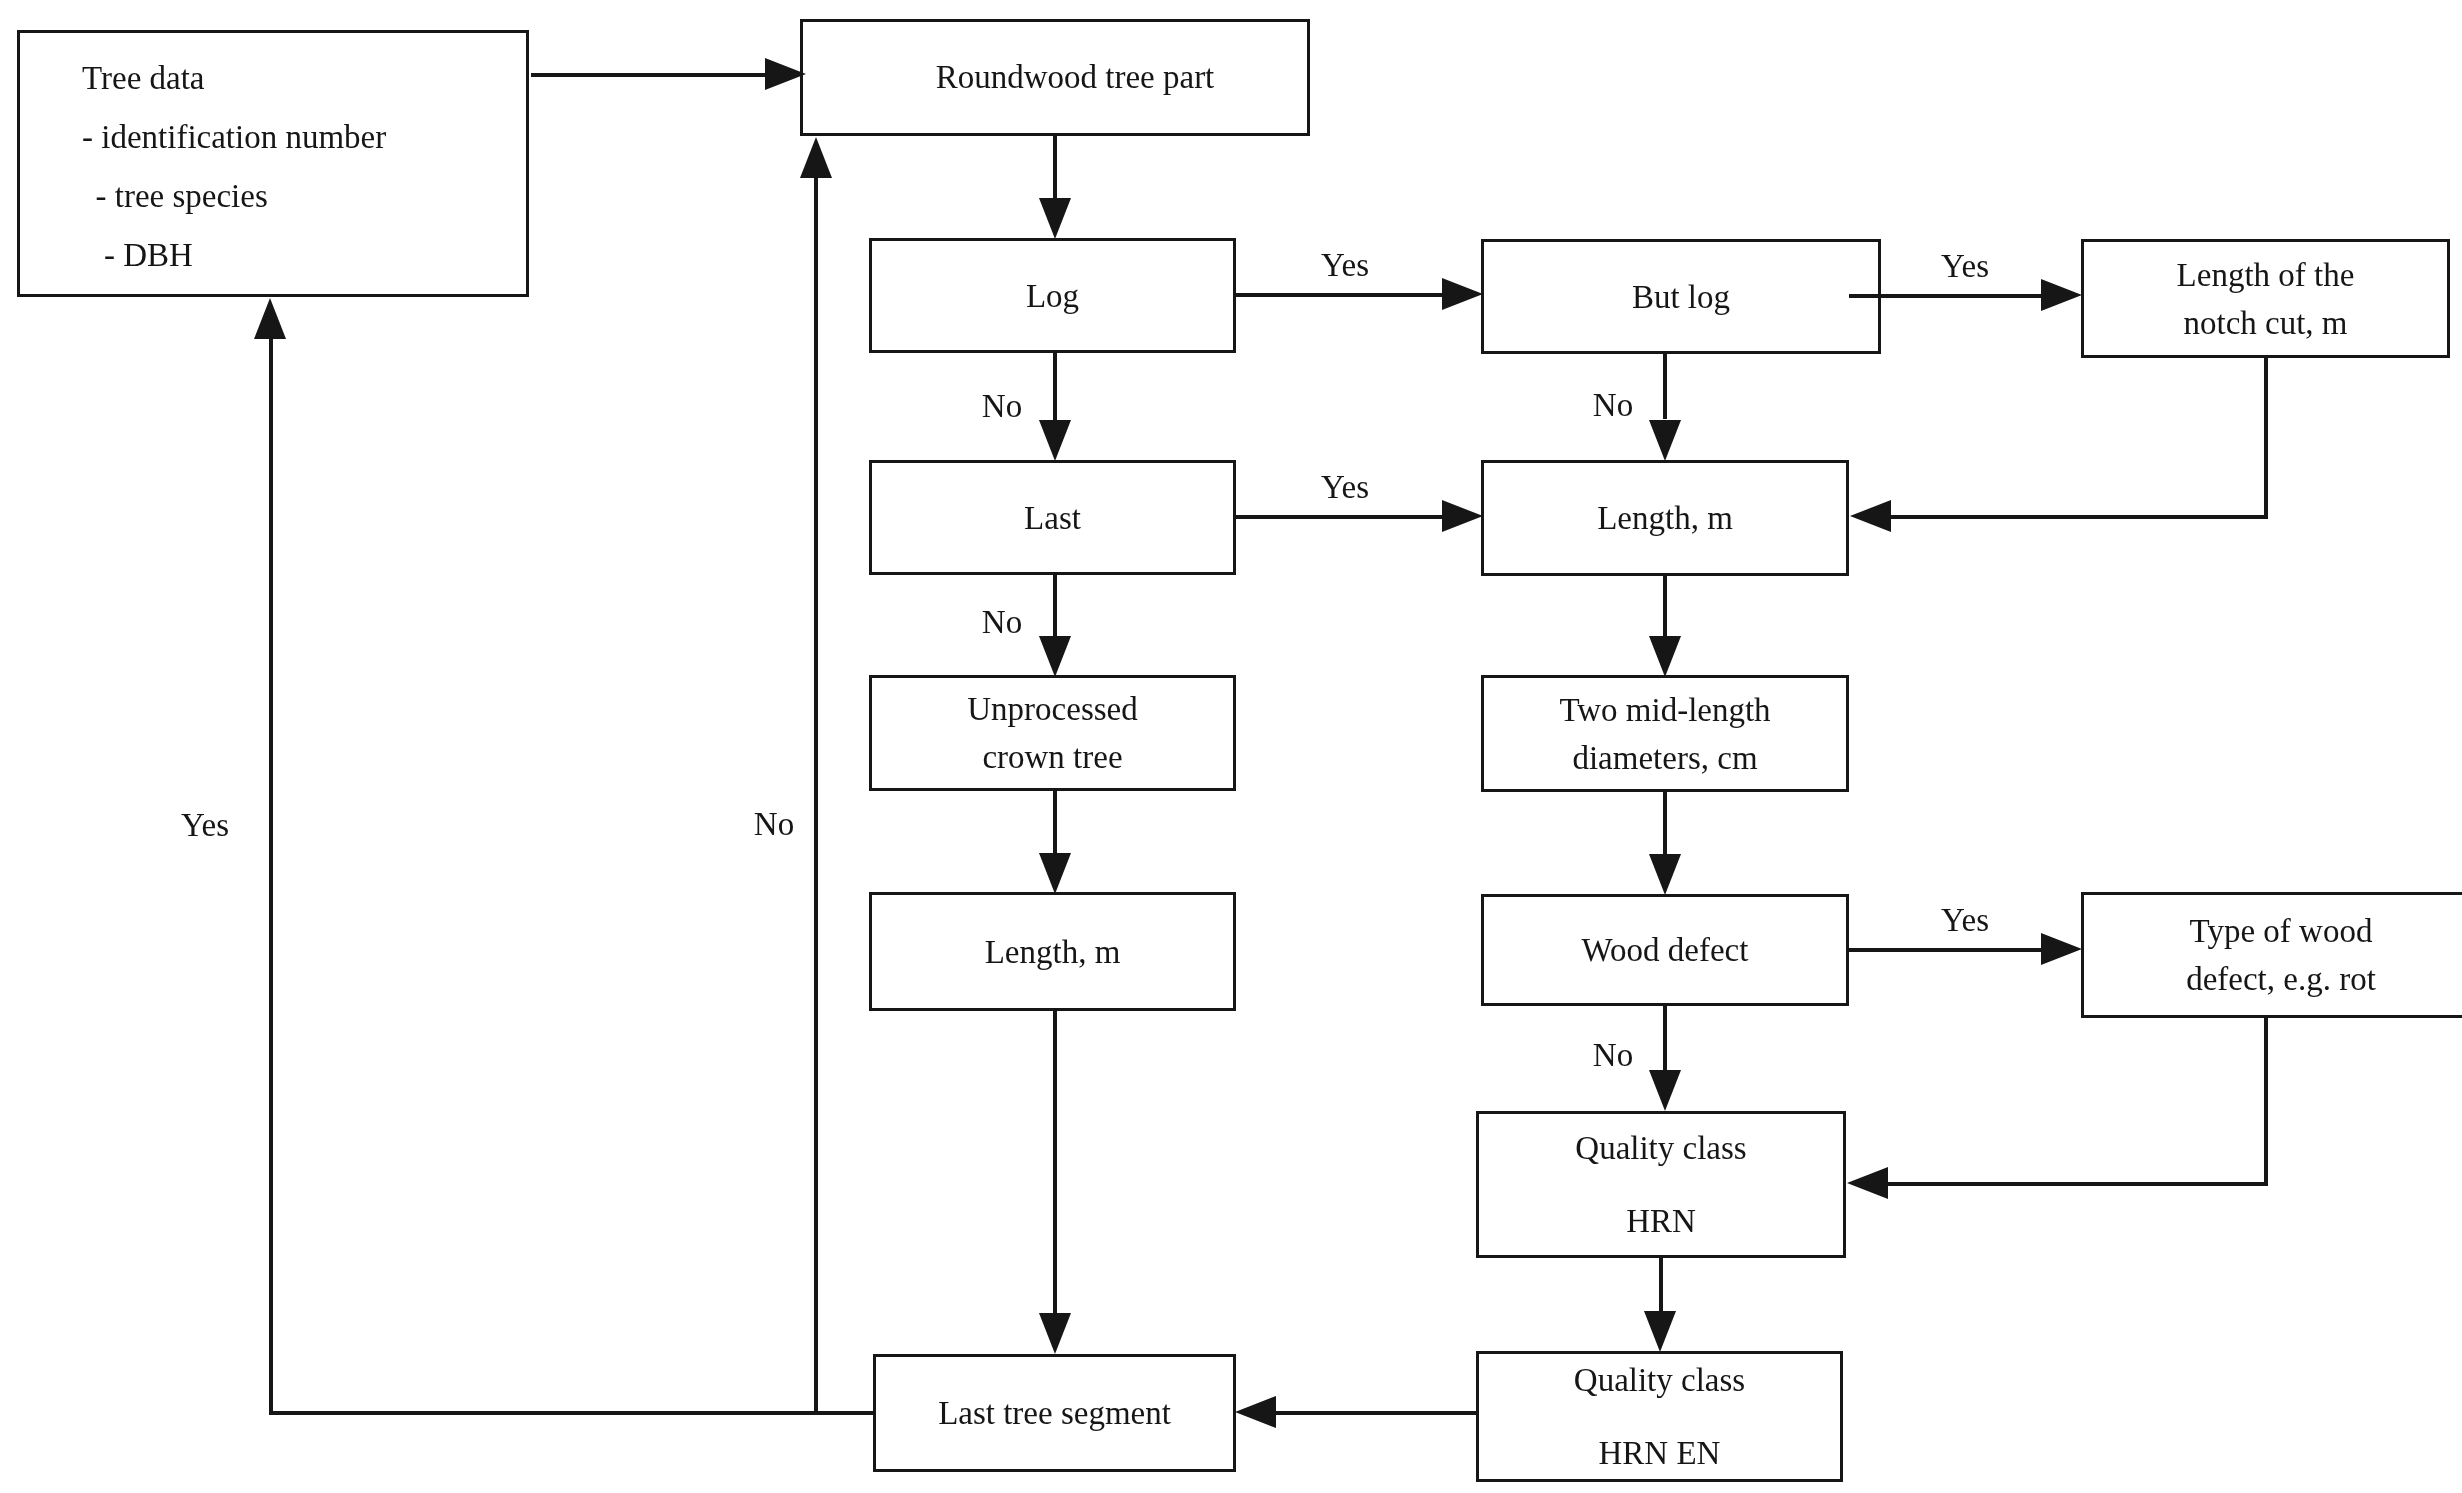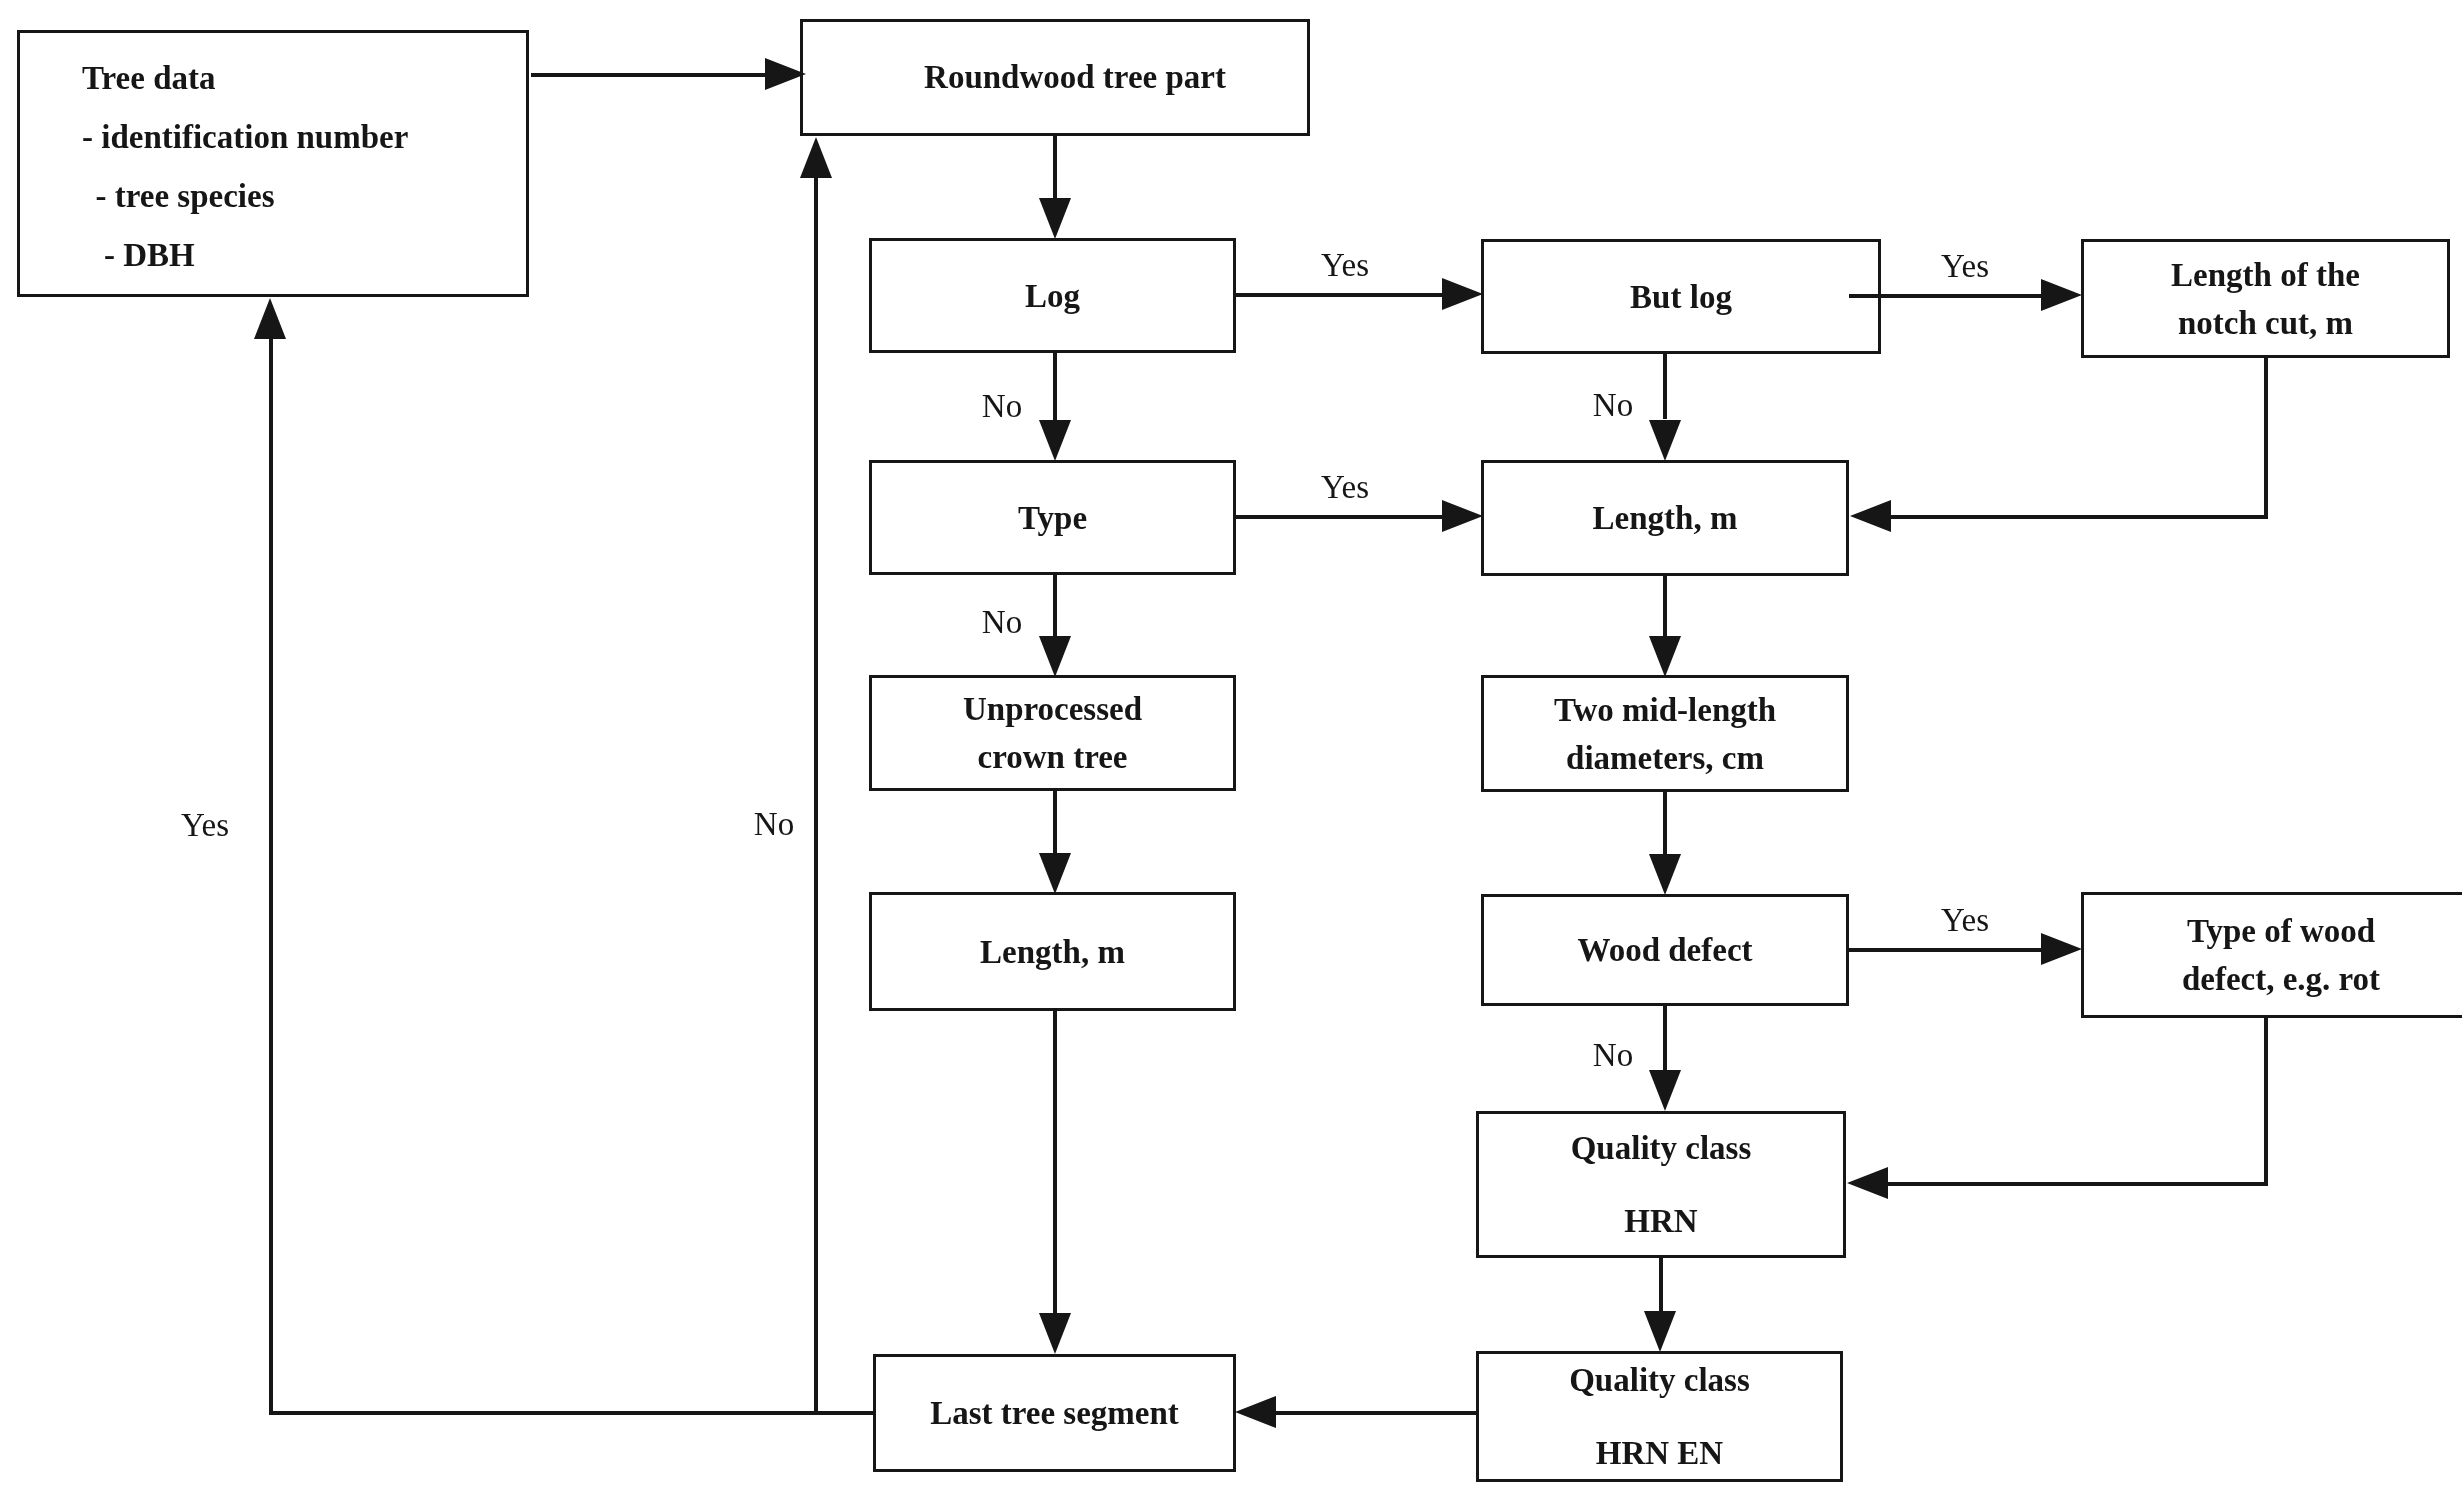--- a/index.html
+++ b/index.html
@@ -19,21 +19,20 @@
     background: var(--paper);
     box-sizing: border-box;
     display: flex;
     flex-direction: column;
     align-items: center;
     justify-content: center;
     text-align: center;
     font-size: 33px;
     line-height: 48px;
     white-space: nowrap;
-    font-weight: bold;
   }
   .node.tall { line-height: 57px; gap: 16px; }
   .node.list {
     align-items: flex-start;
     justify-content: flex-start;
     text-align: left;
     padding: 16px 9.8px 0 62px;
     line-height: 59px;
   }
   .node.list .ind1 { margin-left: 13.5px; }
@@ -76,21 +75,21 @@
   <div class="node" style="left:1481px; top:239px; width:400px; height:115px;">
     <div>But log</div>
   </div>
 
   <div class="node" style="left:2081px; top:239px; width:369px; height:119px;">
     <div>Length of the</div>
     <div>notch cut, m</div>
   </div>
 
   <div class="node" style="left:869px; top:460px; width:367px; height:115px;">
-    <div>Type</div>
+    <div>Last</div>
   </div>
 
   <div class="node" style="left:1481px; top:460px; width:368px; height:116px;">
     <div>Length, m</div>
   </div>
 
   <div class="node" style="left:869px; top:675px; width:367px; height:116px;">
     <div>Unprocessed</div>
     <div>crown tree</div>
   </div>

